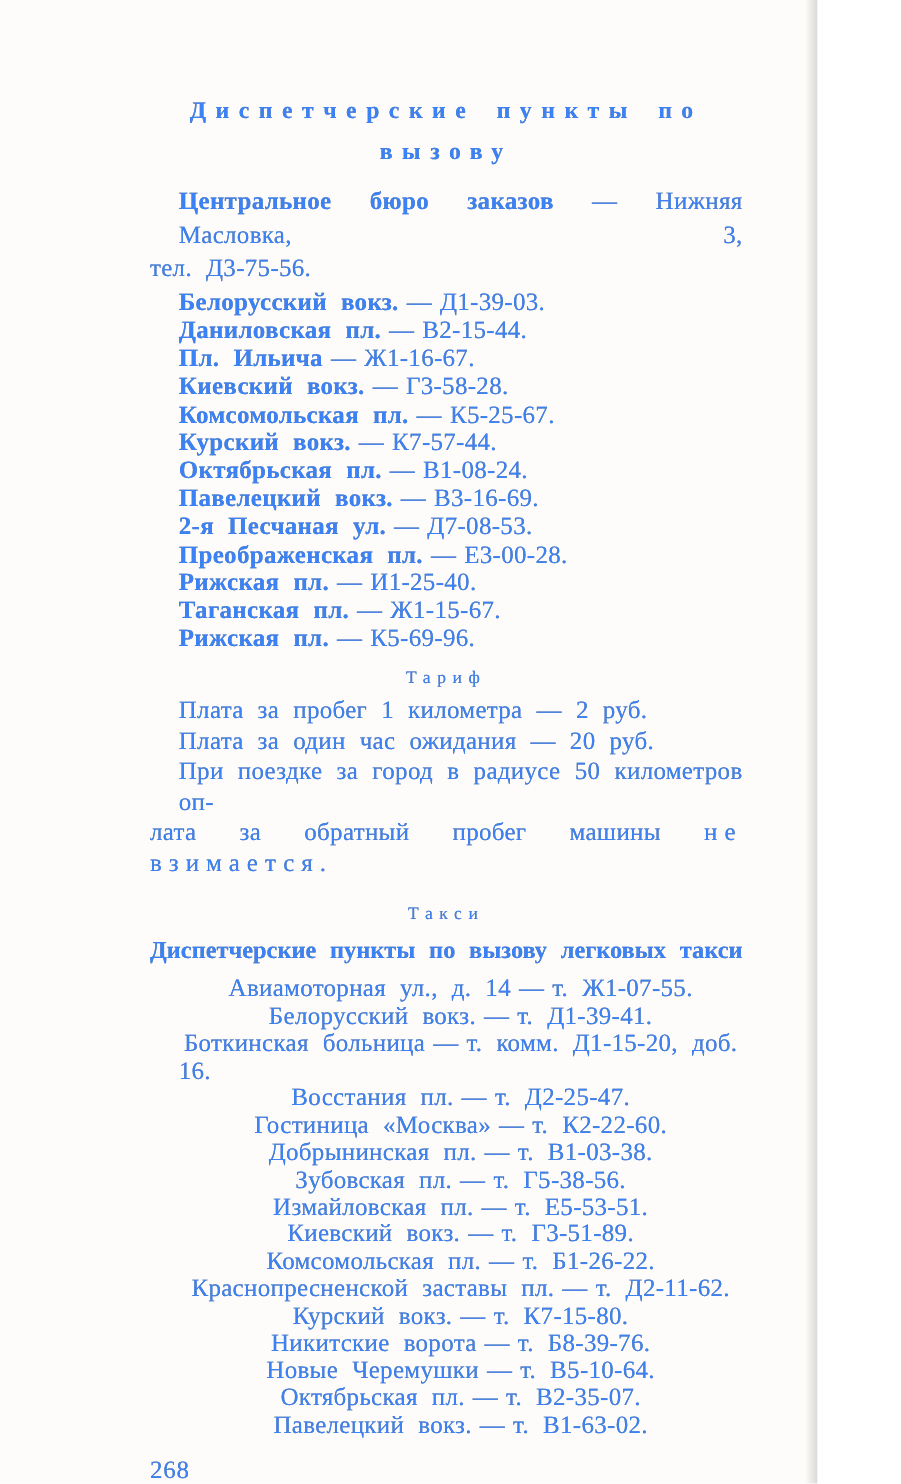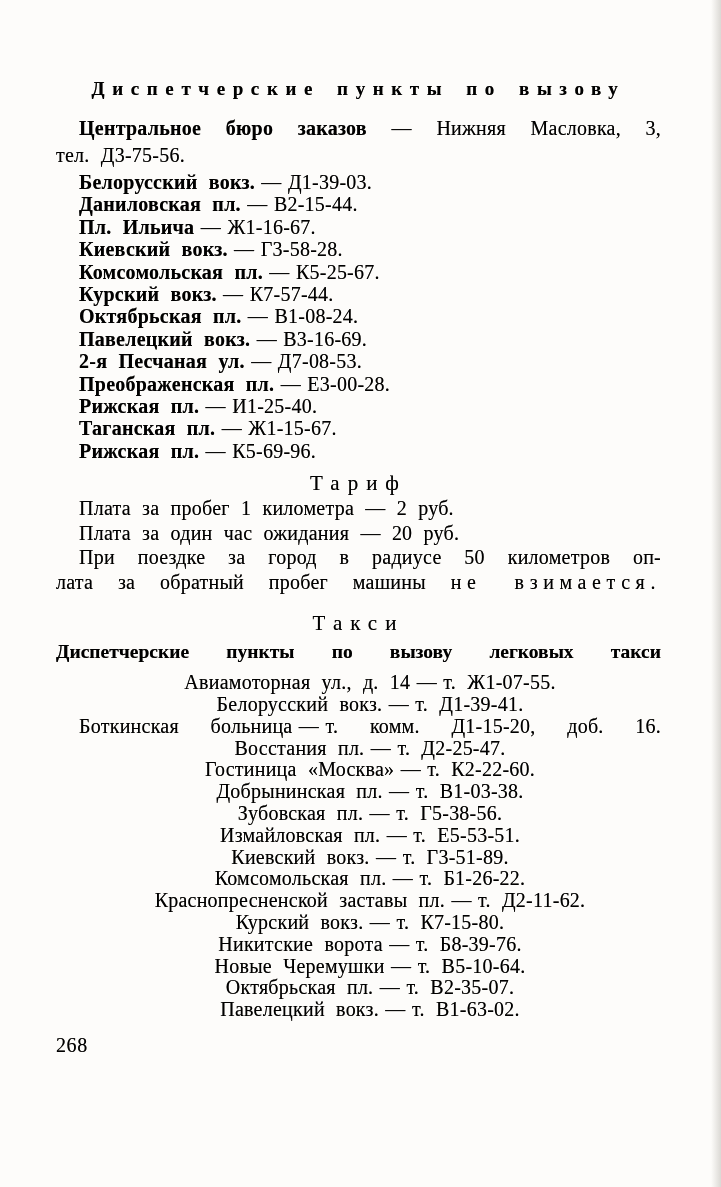--- a/index.html
+++ b/index.html
@@ -1,24 +1,24 @@
 <!DOCTYPE html>
 <html><head>
 <meta charset="utf-8">
 <style>
   * { margin: 0; padding: 0; box-sizing: border-box; }
   html, body { background: #ffffff; }
   .page {
     position: relative;
-    width: 721px;
+    width: 654px;
     height: 1187px;
     background: #fdfcfa;
-    color: #000000;
+    color: #3b82f6;
     font-family: "Liberation Serif", "DejaVu Serif", serif;
-    padding: 72px 60px 0 56px;
+    padding: 72px 60px 0 120px;
     overflow: hidden;
     text-shadow: 0 0 0.5px rgba(60, 54, 46, 0.65);
   }
   .scan-edge {
     position: absolute;
     top: 0; right: 0;
     width: 10px; height: 100%;
     background: linear-gradient(to right, rgba(140,135,125,0) 0%, rgba(140,135,125,0.30) 100%);
     pointer-events: none;
   }
@@ -26,21 +26,21 @@
     font-size: 19px;
     font-weight: 700;
     letter-spacing: 0.40em;
     word-spacing: 0.25em;
     line-height: 33px;
     text-align: center;
     margin-bottom: 10px;
   }
   .h-main span { display: block; }
   .h-minor {
-    font-size: 21px;
+    font-size: 14px;
     font-weight: 400;
     letter-spacing: 0.38em;
     text-align: center;
     line-height: 26px;
   }
   .h-tariff { margin-top: 8px; }
   .h-taxi  { margin-top: 16px; }
   .line {
     font-size: 20px;
     line-height: 27px;

